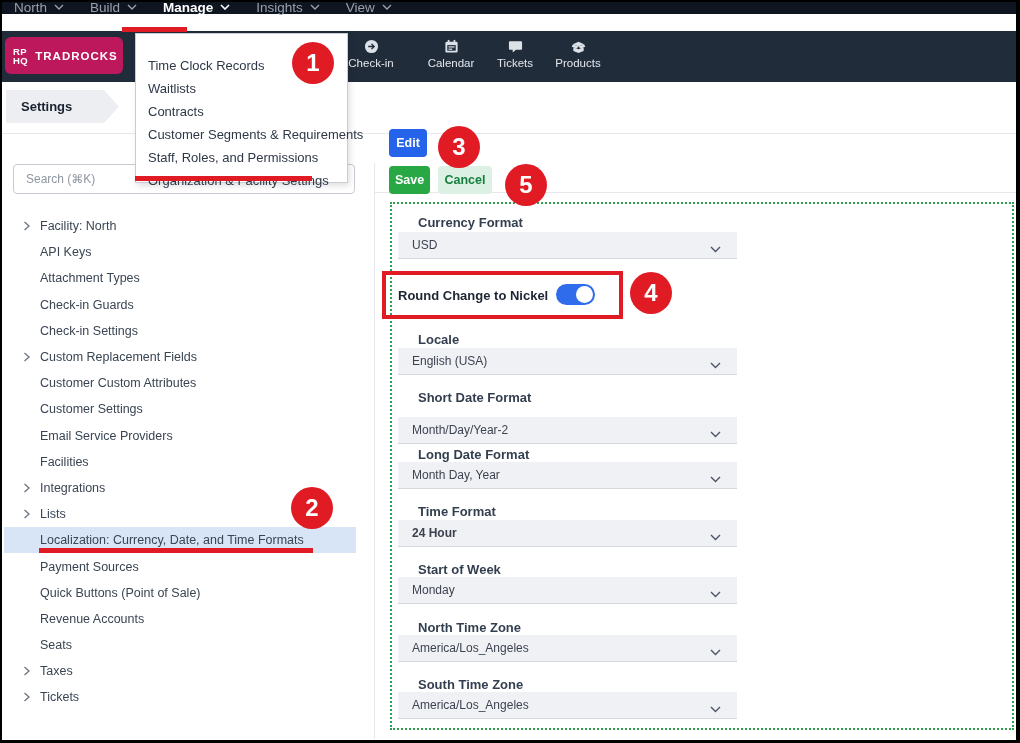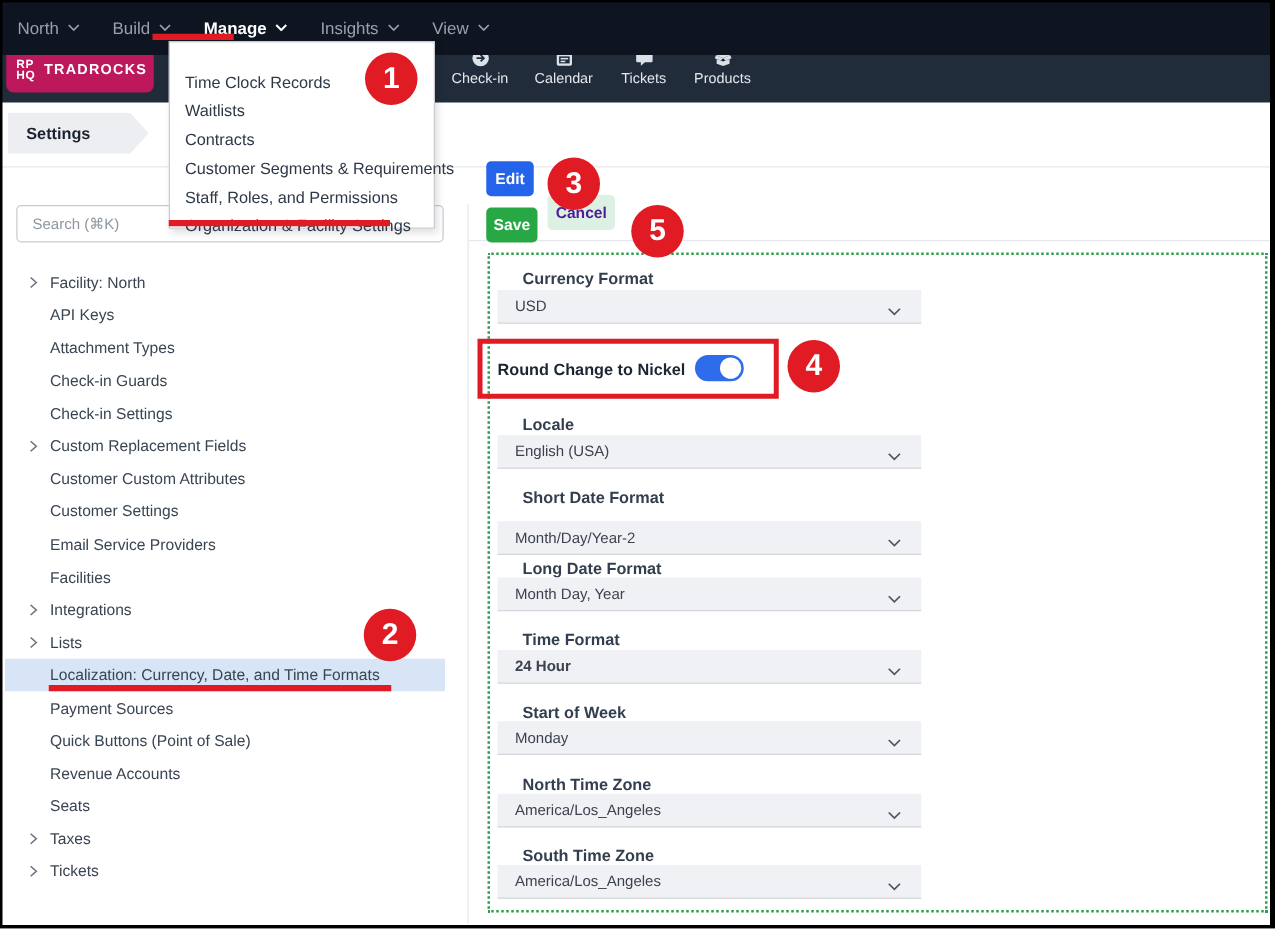--- a/index.html
+++ b/index.html
@@ -7,21 +7,21 @@
   #screen {
     position:relative; width:1020px; height:743px; background:#fff; overflow:hidden;
   }
   #frame {
     position:absolute; inset:0; border-style:solid; border-color:#000;
     border-width:2px 4px 3px 2px; z-index:100; pointer-events:none;
   }
 
   
   .topbar {
-    position:absolute; left:0; top:0; width:1016px; height:44px; background:#0f1520;
+    position:absolute; left:0; top:0; width:1016px; height:14px; background:#0f1520;
     display:flex; align-items:center; padding-left:14px; gap:26px; z-index:5;
   }
   .topnav-item { display:flex; align-items:center; gap:7px; color:#97a1ad; font-size:13.5px; cursor:pointer; }
   .topnav-item.active { color:#ffffff; font-weight:bold; }
   .topnav-item svg { display:block; }
 
   
   .appbar {
     position:absolute; left:0; top:31px; width:1016px; height:51px; background:#212c3b; z-index:4;
   }
@@ -77,21 +77,21 @@
   .tree-row .caret { position:absolute; left:23px; width:10px; display:flex; }
   .tree-row .lbl { margin-left:40px; white-space:nowrap; }
   .tree-row.selected { background:#d7e5f7; width:352px; margin-left:4px; }
   .tree-row.selected .lbl { margin-left:36px; }
 
   
   .btn { position:absolute; border:none; border-radius:4px; font-family:"Liberation Sans", sans-serif;
     font-size:12.5px; font-weight:bold; cursor:pointer; z-index:3; }
   .btn-edit { left:389px; top:129px; width:38px; height:28px; background:#2563eb; color:#fff; }
   .btn-save { left:389px; top:166px; width:41px; height:28px; background:#28a745; color:#fff; }
-  .btn-cancel { left:438px; top:156px; width:54px; height:28px; background:#ddf0e4; color:#4c1d95; }
+  .btn-cancel { left:438px; top:166px; width:54px; height:28px; background:#ddf0e4; color:#15803d; }
 
   
   .panel {
     position:absolute; left:390px; top:202px; width:624px; height:528px;
     border:2px dotted #2f9e4f; background:#fff; z-index:2;
   }
   .flabel { position:absolute; left:418px; font-size:13px; font-weight:bold; color:#333f4f; z-index:3; white-space:nowrap; }
   .fselect {
     position:absolute; left:398px; width:339px; height:27px; background:#f0f1f4;
     border-bottom:1px solid #d4d7db; display:flex; align-items:center;
@@ -158,21 +158,21 @@
 
   <div class="appbar">
     <div class="logo-chip">
       <span class="logo-abbr">
         <span>RP</span><br>
         <span>HQ</span>
       </span>
       <span class="org-name">TRADROCKS</span>
     </div>
 
-    <div class="quick-link" style="left:355px; width:58px;">
+    <div class="quick-link" style="left:342px; width:58px;">
       <svg width="15" height="15" viewBox="0 0 16 16">
         <circle cx="8" cy="8" r="7" fill="#dce1e8"></circle>
         <path d="M4.5 8h6M8 5.2L10.8 8 8 10.8" stroke="#212c3b" stroke-width="1.5" fill="none"></path>
       </svg>
       <span>Check-in</span>
     </div>
     <div class="quick-link" style="left:424px; width:54px;">
       <svg width="15" height="15" viewBox="0 0 16 16">
         <rect x="1.5" y="3" width="13" height="11.5" rx="1.5" fill="#dce1e8"></rect>
         <rect x="3.5" y="6.5" width="9" height="6" fill="#212c3b"></rect>

